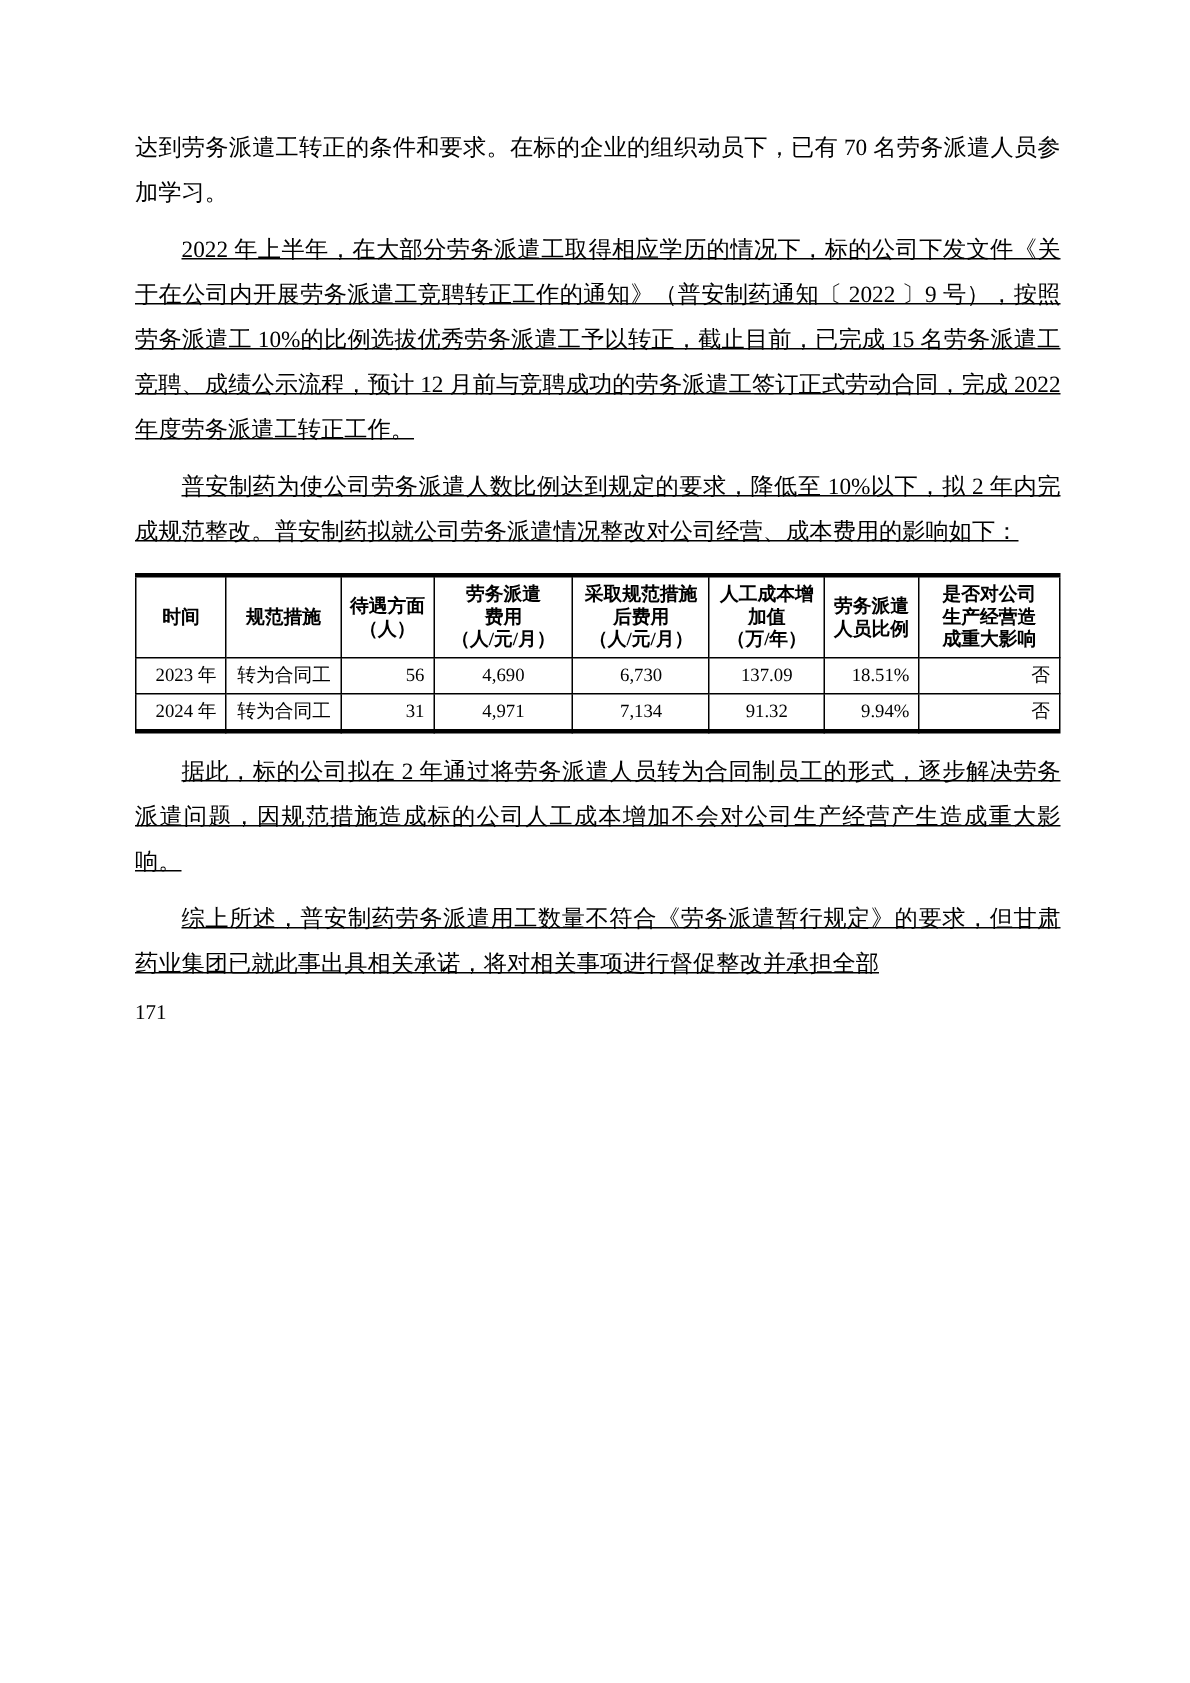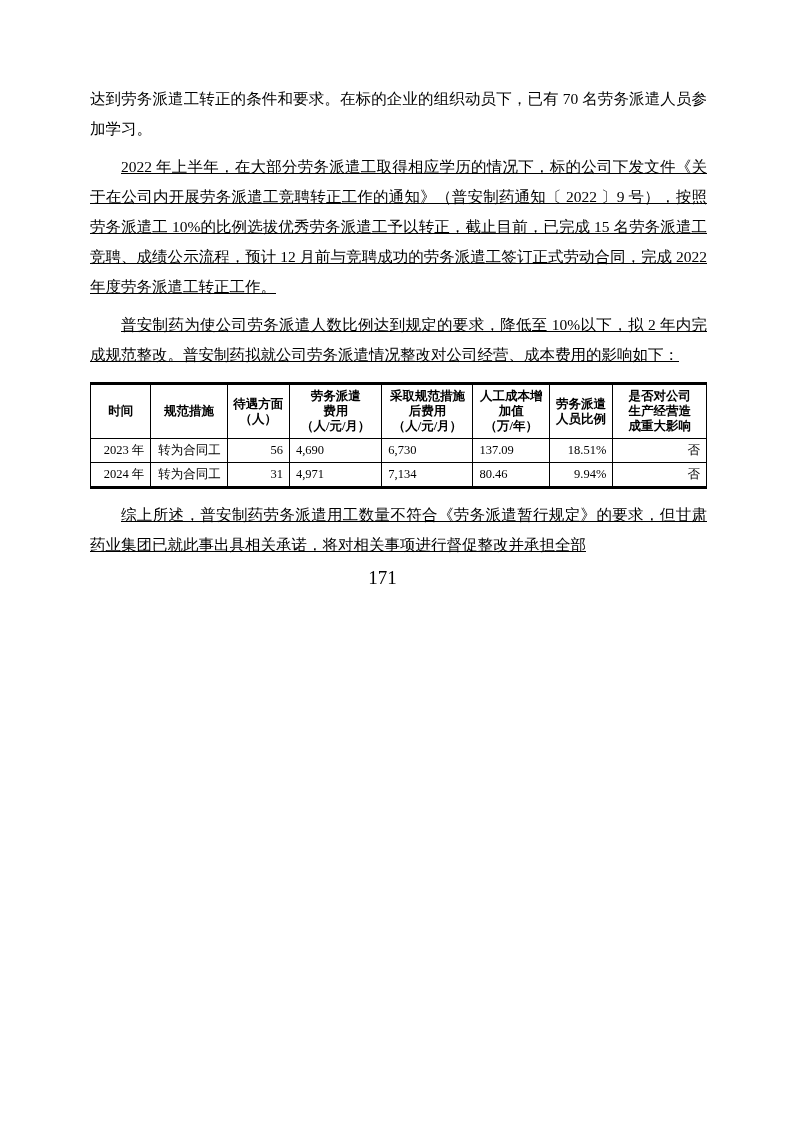--- a/index.html
+++ b/index.html
@@ -55,27 +55,27 @@
     padding: 4px 1px;
     line-height: 15px;
     white-space: pre-line;
   }
   .impact-table td {
     padding: 3px 6px;
     line-height: 17px;
     vertical-align: middle;
   }
   .impact-table td.c { text-align: right; }
-  .impact-table td.r { text-align: left; }
+  .impact-table td.r { text-align: center; }
   .para.after-gap {
   }
   .pageno {
-    text-align: center;
+    text-align: left;
     padding-right: 32px;
-    font-size: 19px;
+    font-size: 14px;
     line-height: 20px;
     margin-top: 4px;
   }
 </style>
 </head>
 <body>
 
 <div class="page">
 
   <p class="para">达到劳务派遣工转正的条件和要求。在标的企业的组织动员下，已有 70 名劳务派遣人员参加学习。</p>
@@ -129,25 +129,26 @@
         <td class="r">137.09</td>
         <td class="c">18.51%</td>
         <td class="c">否</td>
       </tr>
       <tr>
         <td class="c">2024 年</td>
         <td class="c">转为合同工</td>
         <td class="c">31</td>
         <td class="r">4,971</td>
         <td class="r">7,134</td>
-        <td class="r">80.46</td>
+        <td class="r">91.32</td>
         <td class="c">9.94%</td>
         <td class="c">否</td>
       </tr>
     </tbody>
   </table>
 
+  <p class="para indent">据此，标的公司拟在 2 年通过将劳务派遣人员转为合同制员工的形式，逐步解决劳务派遣问题，因规范措施造成标的公司人工成本增加不会对公司生产经营产生造成重大影响。</p>
 
   <p class="para indent after-gap">综上所述，普安制药劳务派遣用工数量不符合《劳务派遣暂行规定》的要求，但甘肃药业集团已就此事出具相关承诺，将对相关事项进行督促整改并承担全部</p>
 
   <div class="pageno">171</div>
 
 </div>
 
 </body></html>

